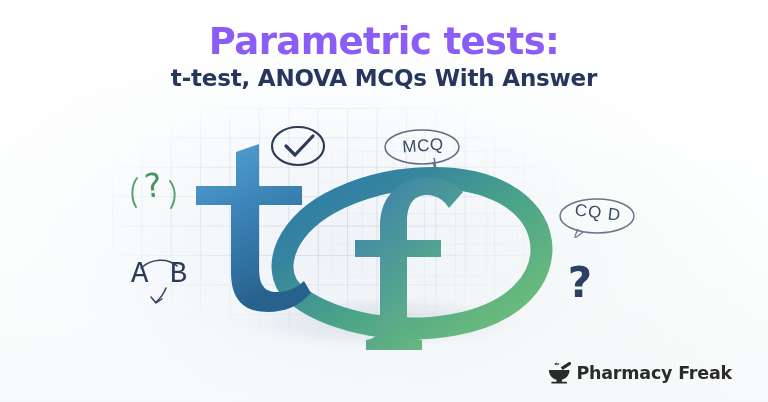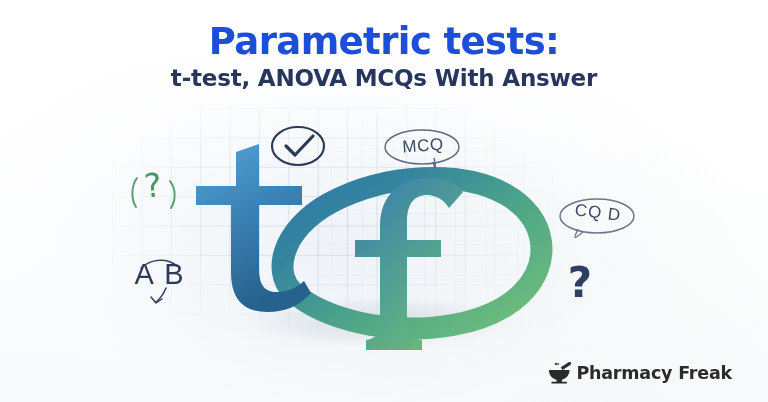--- a/index.html
+++ b/index.html
@@ -61,21 +61,21 @@
     text-align: center;
     z-index: 6;
   }
   .title-main {
     display: block;
     font-family: "DejaVu Sans", sans-serif;
     font-weight: 700;
     font-size: 37px;
     line-height: 44px;
     letter-spacing: -0.6px;
-    color: #1d4ed8;
+    color: #8b5cf6;
   }
   .title-sub {
     display: block;
     font-family: "DejaVu Sans", sans-serif;
     font-weight: 700;
     font-size: 23px;
     line-height: 28px;
     letter-spacing: -0.2px;
     color: #26365c;
   }
@@ -245,21 +245,21 @@
 
     <div style="position:absolute;left:570px;top:203px;width:56px;text-align:center;
                 font-family:'Liberation Sans',sans-serif;font-size:17px;font-weight:500;
                 color:#3b4a63;letter-spacing:1px;transform:rotate(7deg);">CQ D</div>
 
     <div style="position:absolute;left:138px;top:166px;width:30px;text-align:center;
                 font-family:'DejaVu Sans',sans-serif;font-size:33px;font-weight:500;
                 color:#4d9464;transform:rotate(-6deg);">?</div>
 
     <div style="position:absolute;left:130px;top:258px;width:60px;text-align:center;
-                font-family:Liberation Sans, sans-serif;font-size:29px;font-weight:400;
+                font-family:Liberation Mono, monospace;font-size:29px;font-weight:400;
                 color:#2d3b57;letter-spacing:2px;">A B</div>
 
     <div style="position:absolute;left:562px;top:258px;width:36px;text-align:center;
                 font-family:'DejaVu Sans',sans-serif;font-size:42px;font-weight:700;
                 color:#2d3f63;">?</div>
   </div>
 
   <div class="logo">
     <svg class="logo-mark" width="30" height="24" viewBox="0 0 30 24" xmlns="http://www.w3.org/2000/svg">
       <g fill="#2b2b2b">

